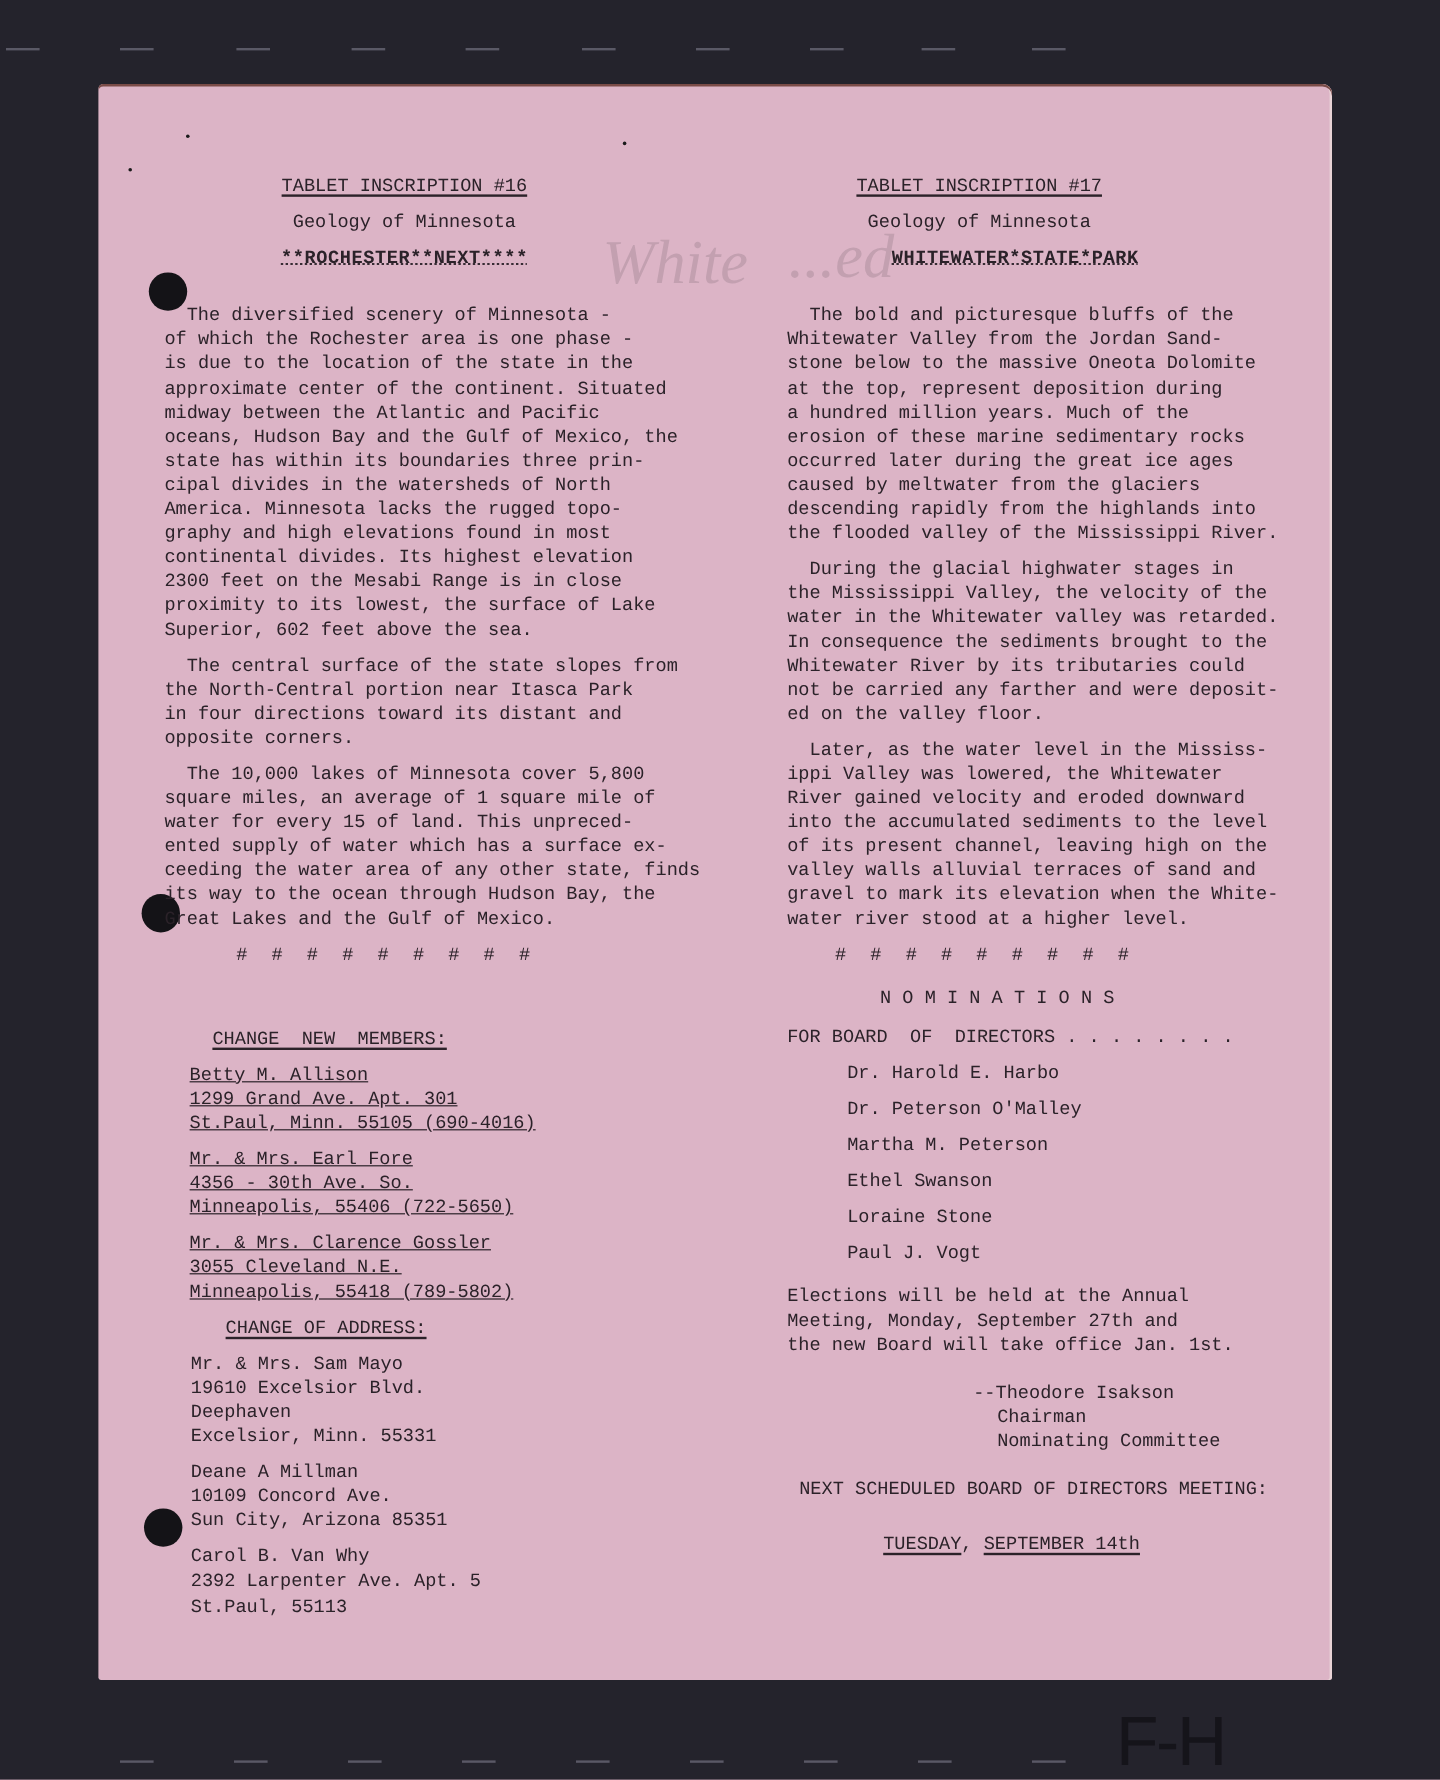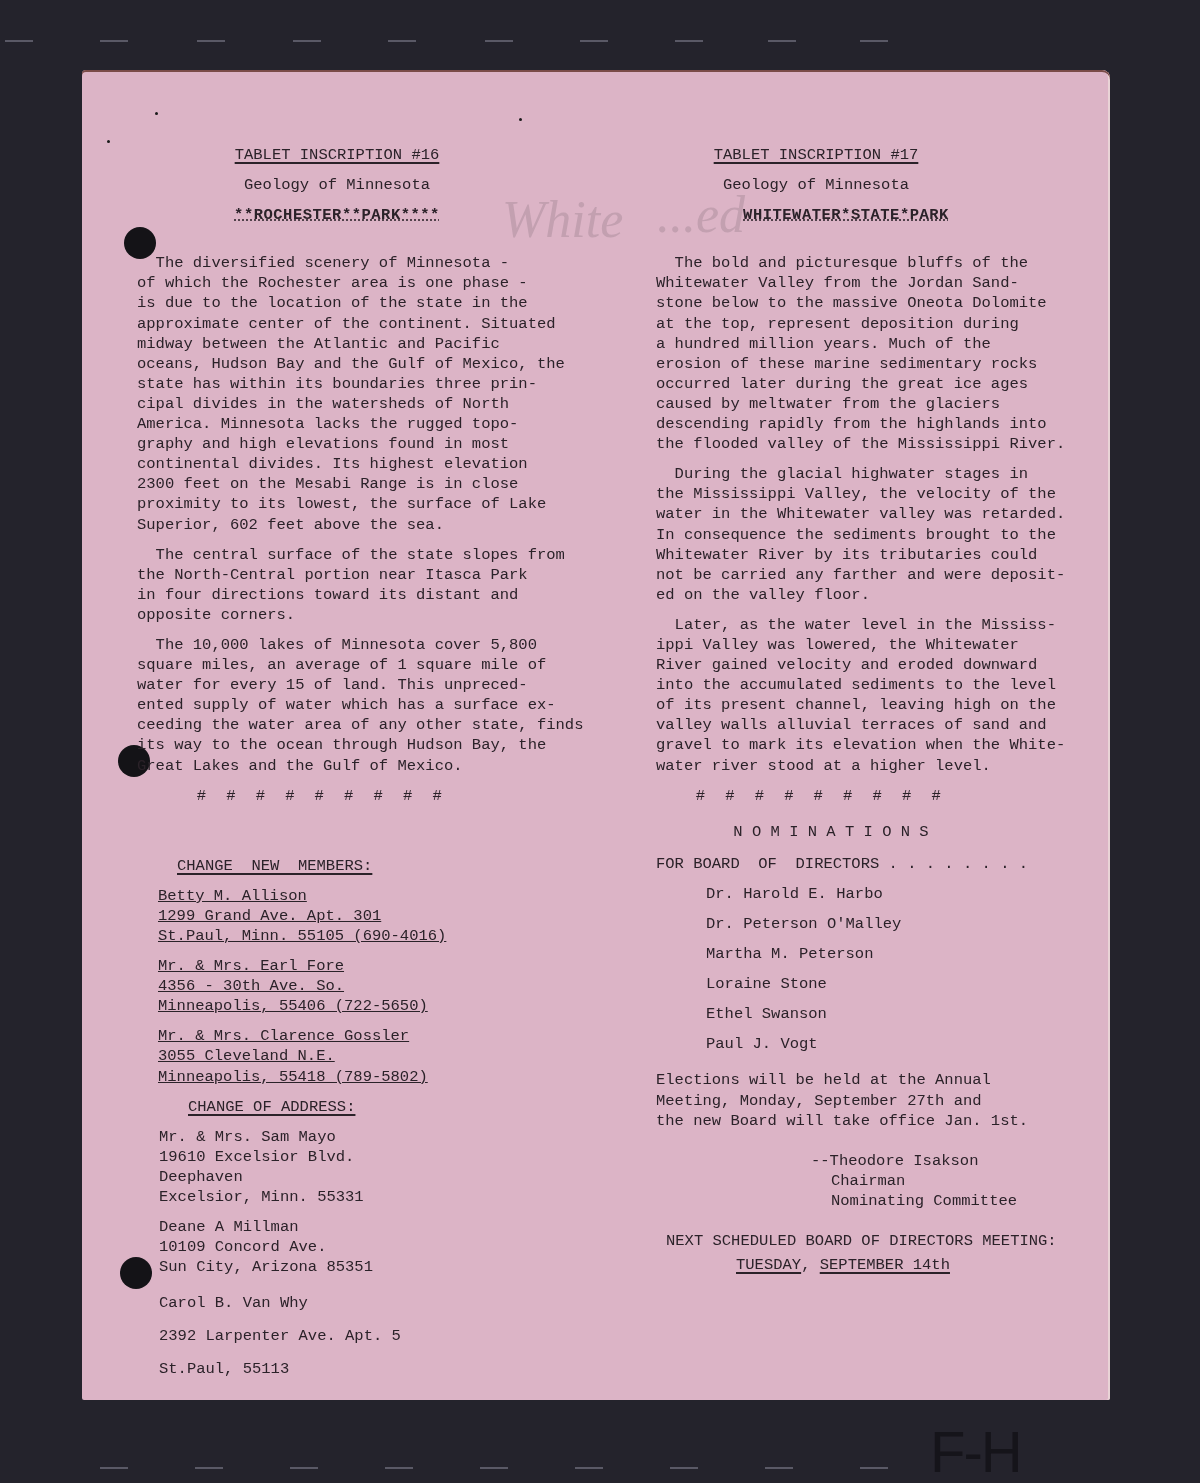--- a/index.html
+++ b/index.html
@@ -94,21 +94,21 @@
   <div class="speck" style="left:25px; top:70px;"></div>
   <div class="speck" style="left:437px; top:48px;"></div>
 
   <div class="ghost" style="left:420px; top:120px;">White</div>
   <div class="ghost" style="left:575px; top:115px;">...ed</div>
 
   <div class="col left">
     <div class="center" style="padding-right:90px;">
       <p class="title" style="margin-bottom:10px;">TABLET INSCRIPTION #16</p>
       <p style="margin-bottom:10px;">Geology of Minnesota</p>
-      <p class="heading-stars" style="margin-bottom:28px;">**ROCHESTER**PARK****</p>
+      <p class="heading-stars" style="margin-bottom:28px;">**ROCHESTER**NEXT****</p>
     </div>
     <p class="para">The diversified scenery of Minnesota -
 of which the Rochester area is one phase -
 is due to the location of the state in the
 approximate center of the continent. Situated
 midway between the Atlantic and Pacific
 oceans, Hudson Bay and the Gulf of Mexico, the
 state has within its boundaries three prin-
 cipal divides in the watersheds of North
 America.  Minnesota lacks the rugged topo-
@@ -145,21 +145,21 @@
 
     <p class="sec-head" style="margin-left:51px; margin-bottom:10px;">CHANGE OF ADDRESS:</p>
     <div style="padding-left:22px;">
       <p class="addr">Mr. &amp; Mrs. Sam Mayo
 19610 Excelsior Blvd.
 Deephaven
 Excelsior, Minn. 55331</p>
       <p class="addr">Deane A Millman
 10109 Concord Ave.
 Sun City, Arizona 85351</p>
-      <p class="addr" style="line-height:33px;">Carol B. Van Why
+      <p class="addr" style="line-height:21px;">Carol B. Van Why
 2392 Larpenter Ave. Apt. 5
 St.Paul, 55113</p>
     </div>
   </div>
 
   <div class="col right">
     <div class="center" style="padding-right:130px;">
       <p class="title" style="margin-bottom:10px;">TABLET INSCRIPTION #17</p>
       <p style="margin-bottom:10px;">Geology of Minnesota</p>
       <p class="heading-stars" style="margin-bottom:28px; padding-left:60px;">WHITEWATER*STATE*PARK</p>
@@ -190,30 +190,30 @@
 gravel to mark its elevation when the White-
 water river stood at a higher level.</p>
     <p class="hashes" style="padding-right:120px; margin-bottom:16px !important;"># # # # # # # # #</p>
 
     <p class="center" style="padding-right:100px; margin-bottom:12px;">N O M I N A T I O N S</p>
     <p style="white-space:pre; margin-bottom:10px;">FOR BOARD  OF  DIRECTORS . . . . . . . .</p>
     <div class="nom-list">
       <div>Dr. Harold E. Harbo</div>
       <div>Dr. Peterson O'Malley</div>
       <div>Martha M. Peterson</div>
+      <div>Ethel Swanson</div>
       <div>Loraine Stone</div>
-      <div>Ethel Swanson</div>
       <div>Paul J. Vogt</div>
     </div>
     <p style="white-space:pre-line; margin-top:16px; margin-bottom:20px;">Elections will be held at the Annual
 Meeting, Monday, September 27th and
 the new Board will take office Jan. 1st.</p>
     <div style="padding-left:155px; margin-bottom:20px;">
       <div>--Theodore Isakson</div>
       <div style="padding-left:20px;font-family:Liberation Mono, monospace;">Chairman</div>
       <div style="padding-left:20px;">Nominating Committee</div>
     </div>
-    <p style="padding-left:10px; margin-bottom:4px;">NEXT SCHEDULED BOARD OF DIRECTORS MEETING:</p>
+    <p style="padding-left:10px; margin-bottom:26px;">NEXT SCHEDULED BOARD OF DIRECTORS MEETING:</p>
     <p style="padding-left:80px;">
       <span class="title">TUESDAY</span><span>, </span><span class="title">SEPTEMBER 14th</span>
     </p>
   </div>
 </div>
 
 </body></html>

